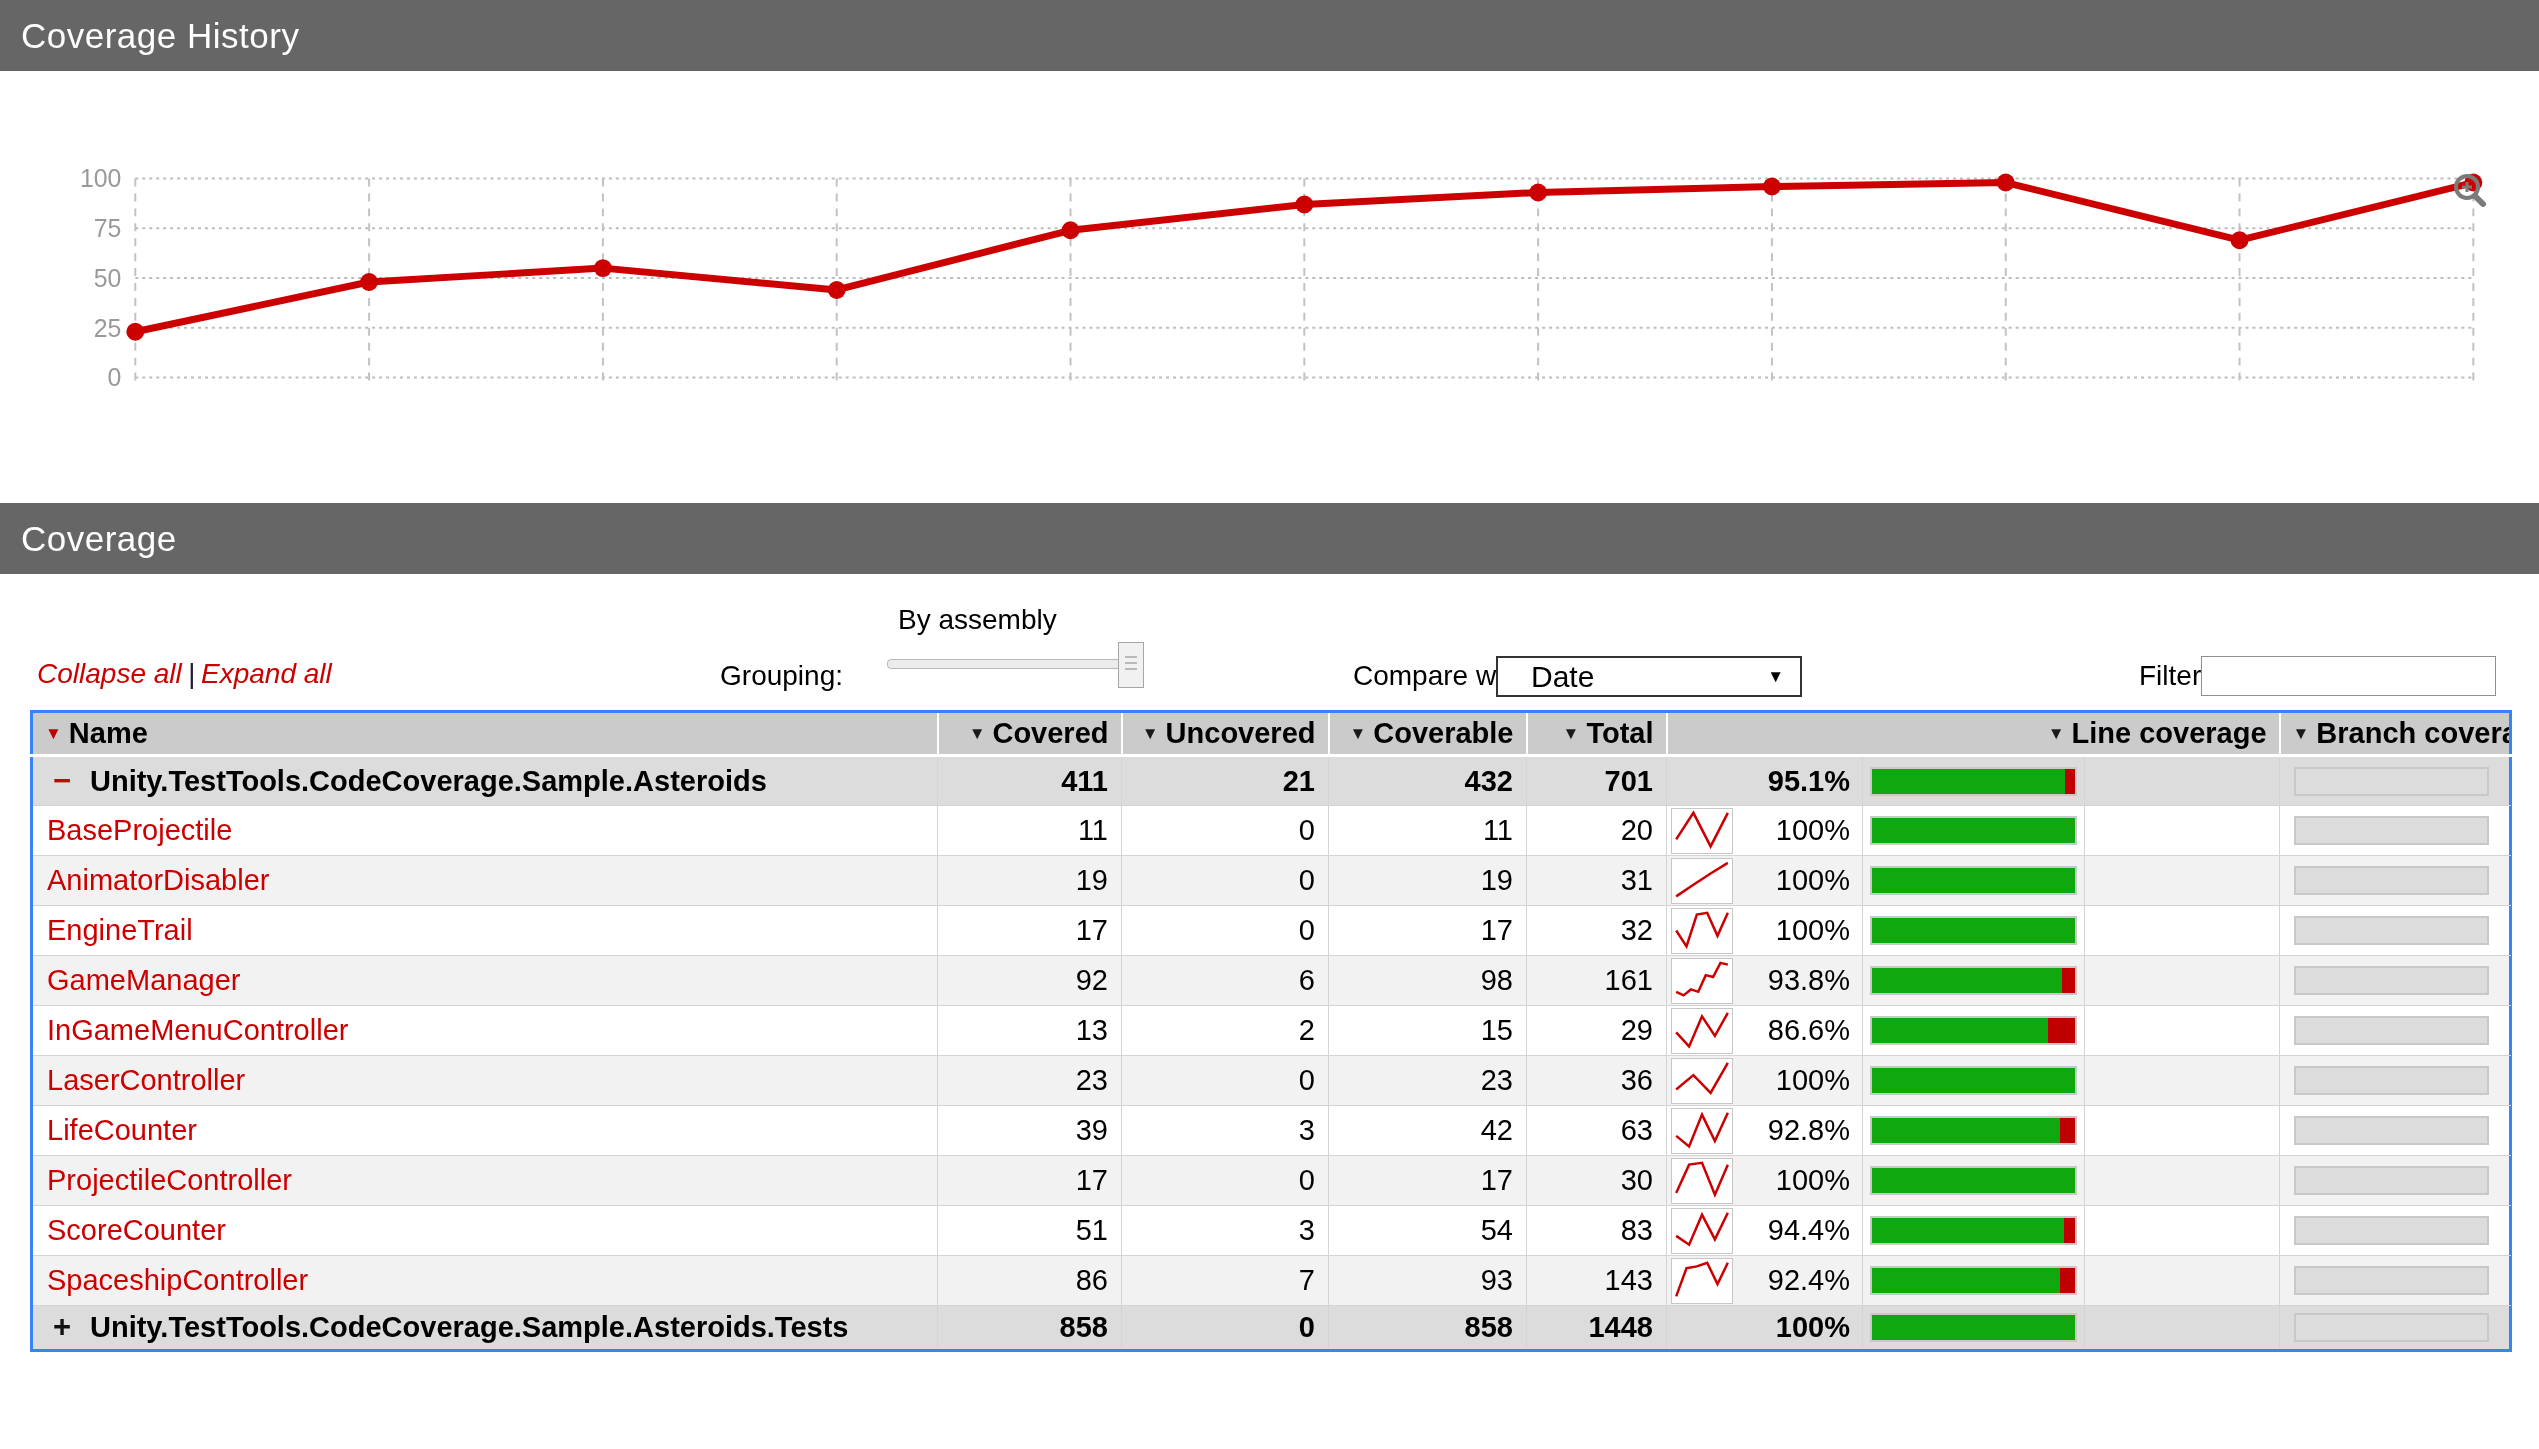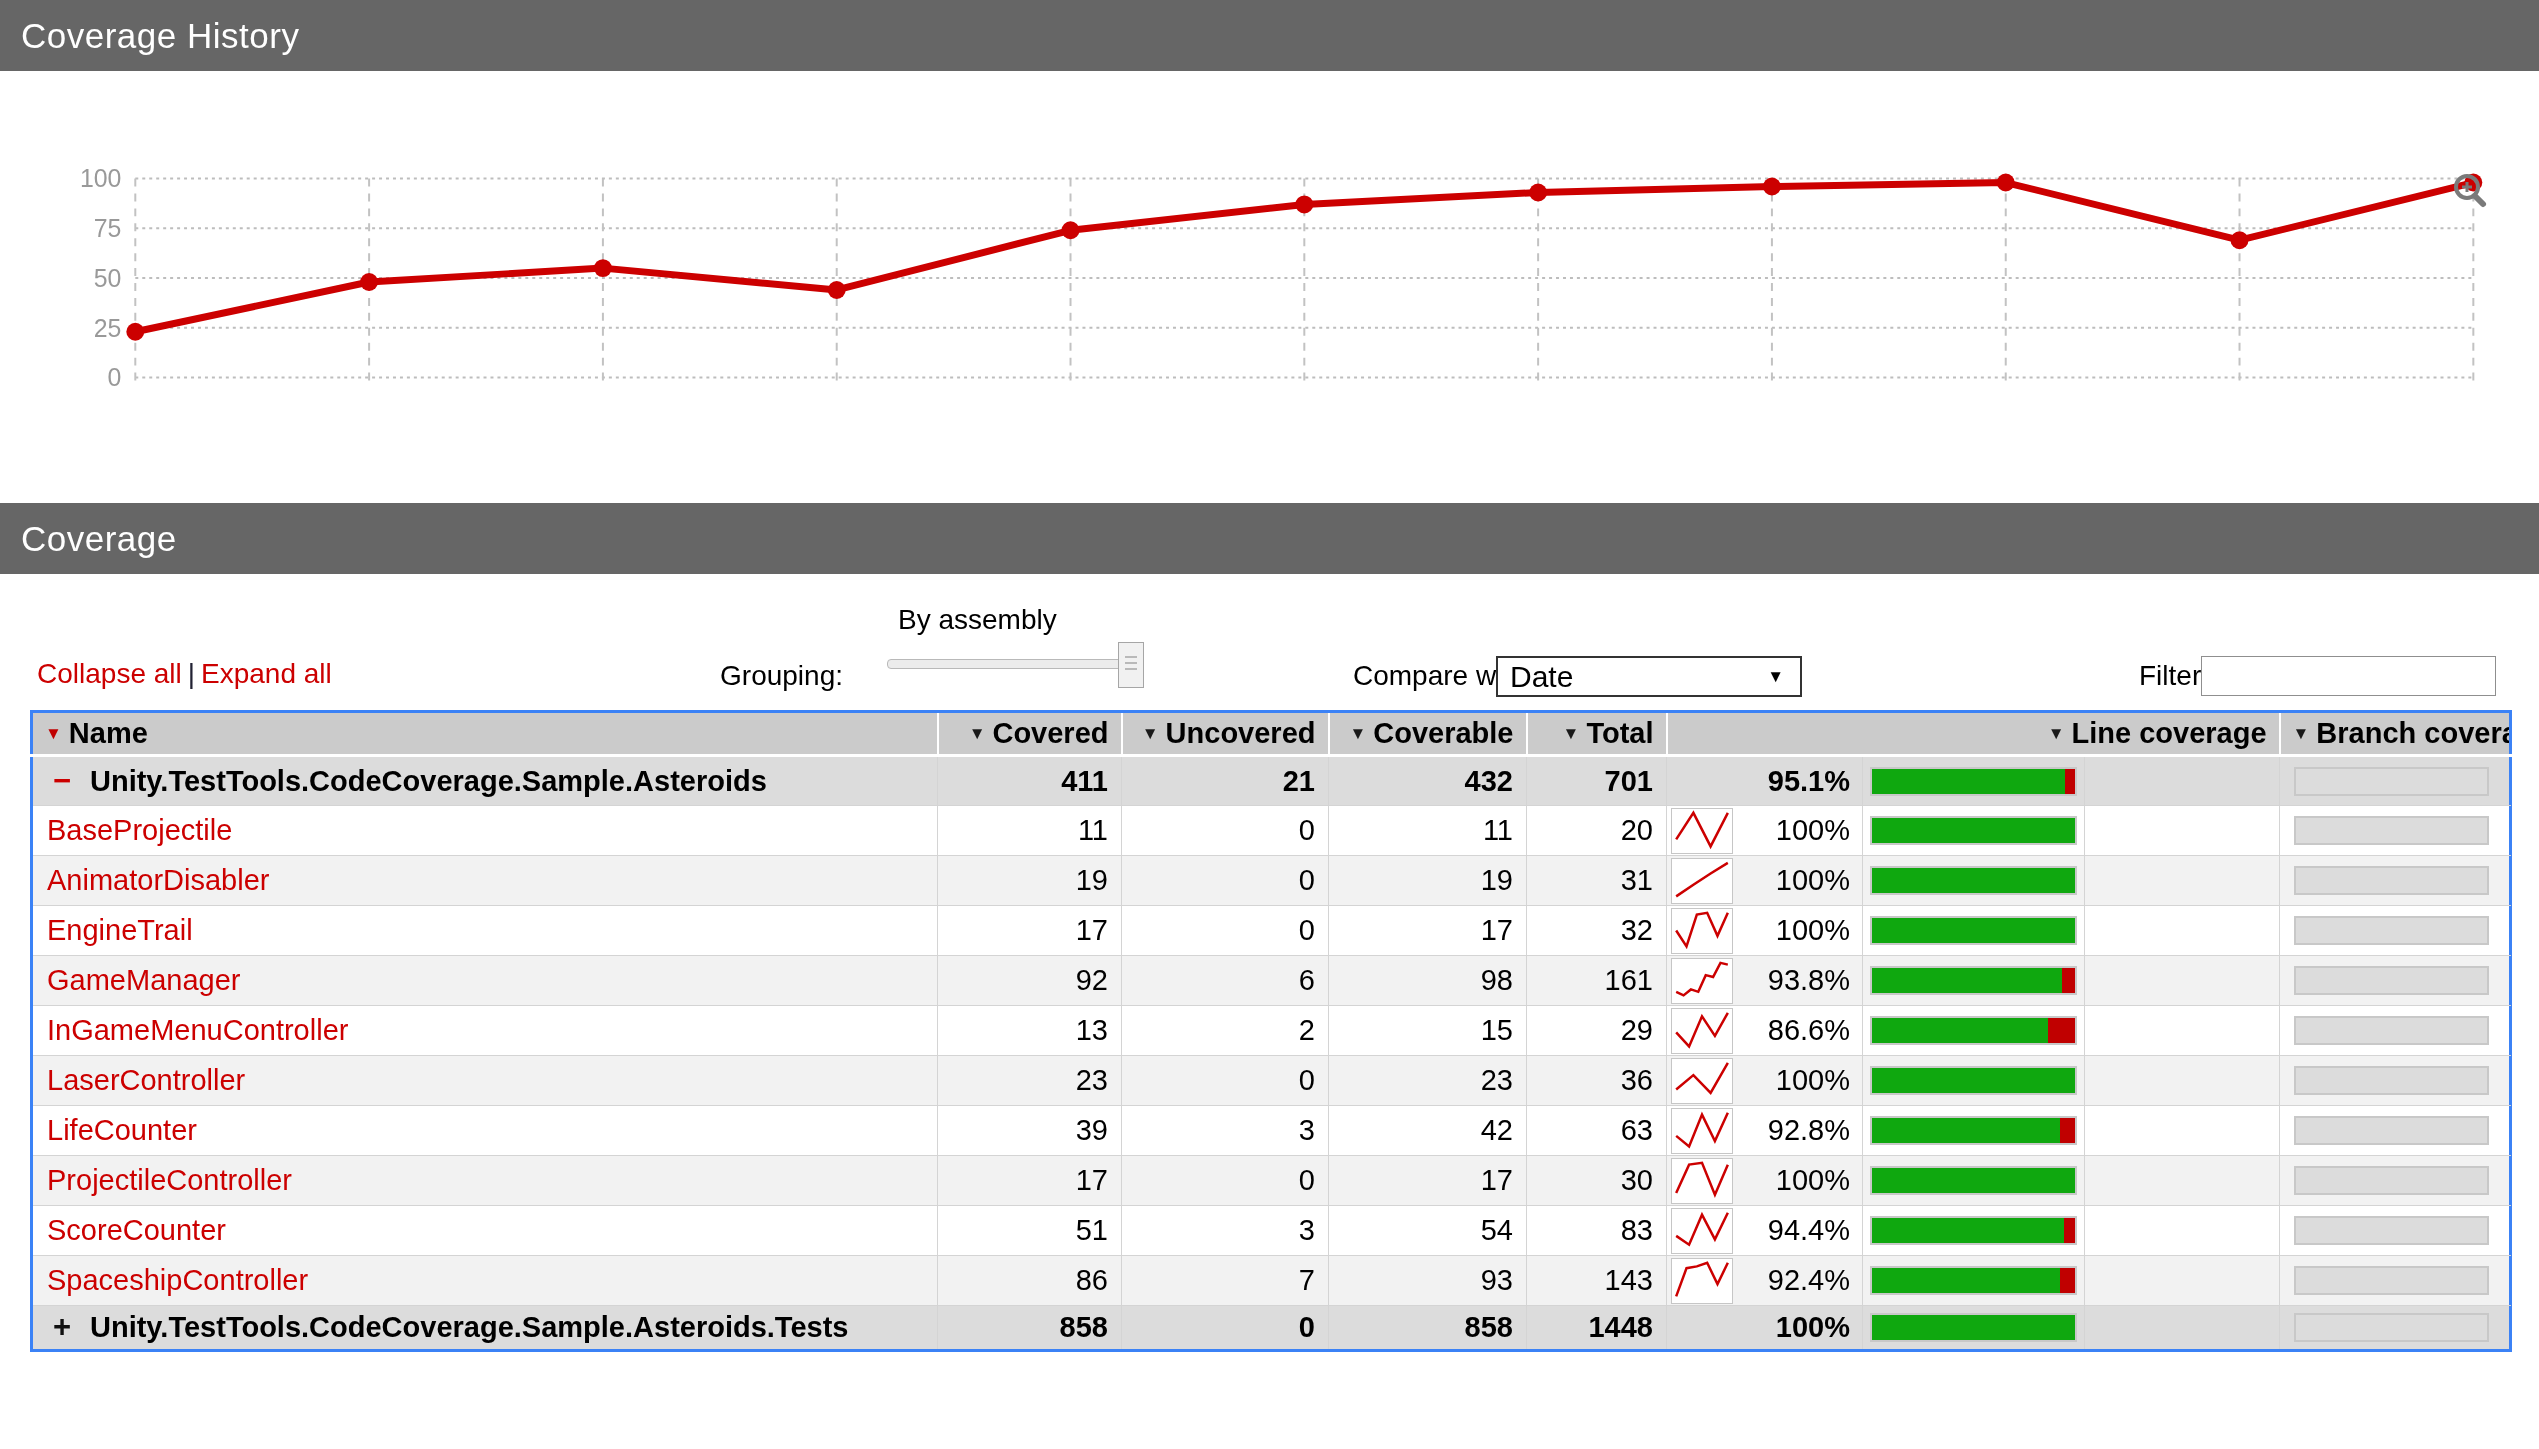--- a/index.html
+++ b/index.html
@@ -12,36 +12,36 @@
     background:#666666; color:#ffffff; height:71px;
     display:flex; align-items:center; padding-left:21px;
     font-size:35px; font-weight:400; letter-spacing:0.5px;
   }
   
   .chart-wrap { position:relative; height:432px; background:#fff; }
   .chart-wrap svg.main { display:block; }
   .zoom-icon { position:absolute; left:2450px; top:100px; width:44px; height:44px; cursor:pointer; }
   
   .controls { position:relative; height:136px; font-size:28px; }
-  .links { position:absolute; left:37px; top:84px; }
+  .links { position:absolute; left:37px; top:84px;font-style:italic; }
   a.red-link { color:#cc0000; text-decoration:none; cursor:pointer; }
   .links .sep { color:#223; padding:0 6px; }
   .grouping-label { position:absolute; left:677px; top:86px; width:166px; text-align:right; }
   .grouping-value { position:absolute; left:898px; top:30px; }
   .slider { position:absolute; left:887px; top:66px; width:257px; height:48px; cursor:pointer; }
   .slider-track { position:absolute; left:0; top:19px; width:235px; height:10px;
     background:#ececec; border:1px solid #b9b9b9; border-radius:4px; }
   .slider-thumb { position:absolute; right:0; top:2px; width:26px; height:46px;
     background:#f1f1f1; border:1px solid #a6a6a6; }
   .slider-thumb .grip { margin:13px auto 0 auto; width:12px; height:17px;
     background:repeating-linear-gradient(to bottom,#b9b9b9 0 2px,transparent 2px 6px); }
   .compare-label { position:absolute; left:1353px; top:86px; }
   .select-box { position:absolute; left:1496px; top:82px; width:306px; height:41px;
     border:2px solid #333; background:#fff; cursor:pointer;
-    display:flex; align-items:center; font-size:30px; }
+    display:flex; align-items:center; font-size:30px;padding-left:21px; }
   .select-box .val { padding-left:12px; }
   .select-box .caret { position:absolute; right:16px; top:9px; font-size:17px; color:#000; }
   .filter-label { position:absolute; left:2139px; top:86px; }
   .filter-input { position:absolute; left:2201px; top:82px; width:295px; height:40px;
     border:1px solid #8f8f8f; background:#fff; font-size:27px; padding:0 8px;
     font-family:"Liberation Sans", sans-serif; }
   
   table.cov { margin-left:30px; width:2480px; border-collapse:collapse; table-layout:fixed;
     font-size:29px; border:3px solid #3b82f6; }
   table.cov th {

